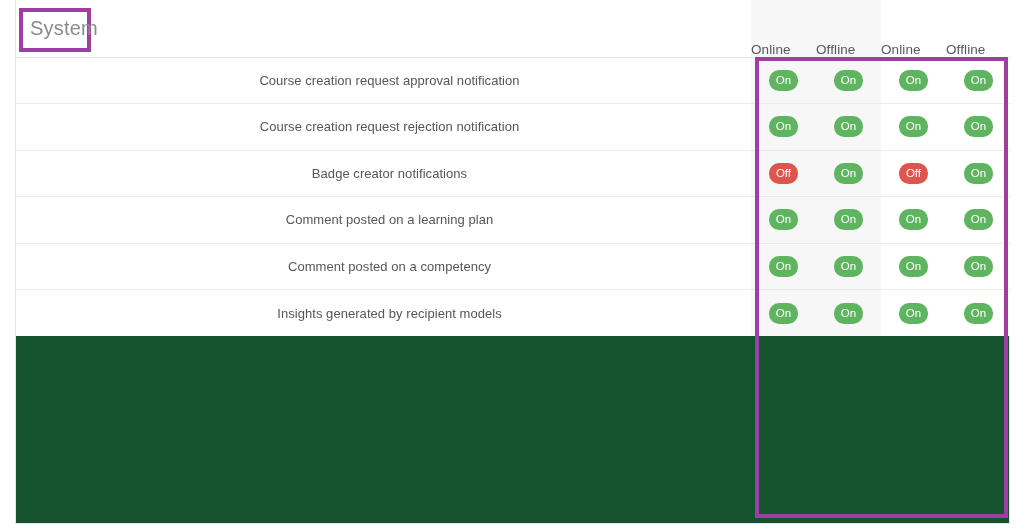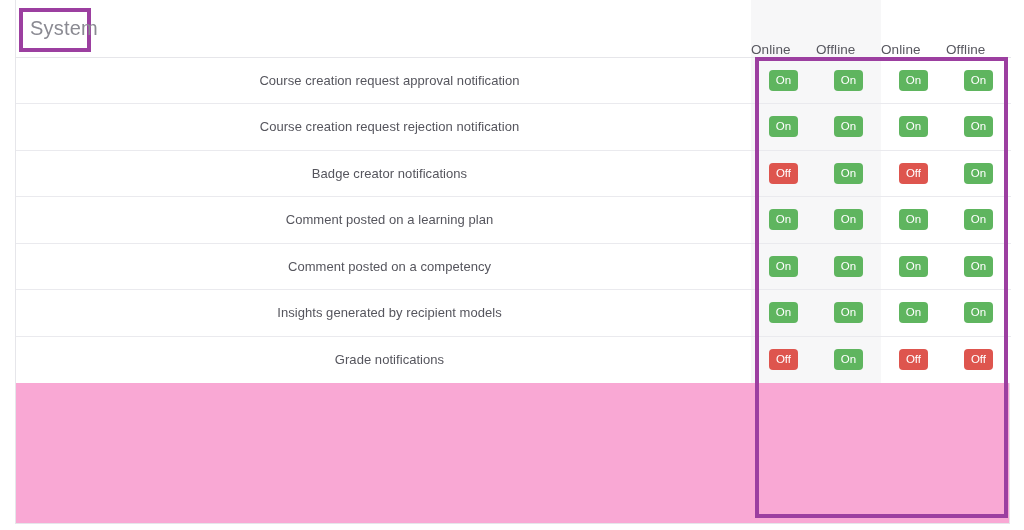--- a/index.html
+++ b/index.html
@@ -26,21 +26,21 @@
   .table-wrap {
     position: absolute;
     left: 15px;
     top: 0px;
     width: 995px;
     height: 524px;
     box-sizing: border-box;
     border-left: 1px solid #e6e6ea;
     border-right: 1px solid #e6e6ea;
     border-bottom: 1px solid #e6e6ea;
-    background: #f9a8d4;
+    background: #14532d;
   }
 
   table.notif {
     border-collapse: collapse;
     width: 100%;
     table-layout: fixed;
   }
 
   
   thead tr { height: 57px; }
@@ -115,21 +115,21 @@
 
   td.cell-toggle {
     text-align: center;
   }
 
   
   .badge {
     display: inline-block;
     min-width: 13px;
     padding: 4px 7px 4px 7px;
-    border-radius: 4px;
+    border-radius: 10px;
     font-size: 11.5px;
     line-height: 13px;
     color: #ffffff;
     text-align: center;
     cursor: pointer;
     user-select: none;
   }
   .badge.on  { background: #5fb55f; }
   .badge.off { background: #de554e; }
 
@@ -201,26 +201,19 @@
             <td class="cell-toggle"><span class="badge on">On</span></td>
             <td class="cell-toggle"><span class="badge on">On</span></td>
           </tr>
           <tr>
             <td class="cell-label">Insights generated by recipient models</td>
             <td class="cell-toggle shaded"><span class="badge on">On</span></td>
             <td class="cell-toggle shaded"><span class="badge on">On</span></td>
             <td class="cell-toggle"><span class="badge on">On</span></td>
             <td class="cell-toggle"><span class="badge on">On</span></td>
           </tr>
-          <tr>
-            <td class="cell-label">Grade notifications</td>
-            <td class="cell-toggle shaded"><span class="badge off">Off</span></td>
-            <td class="cell-toggle shaded"><span class="badge on">On</span></td>
-            <td class="cell-toggle"><span class="badge off">Off</span></td>
-            <td class="cell-toggle"><span class="badge off">Off</span></td>
-          </tr>
         </tbody>
     </table>
   </div>
 
   <div class="toggle-annotation"></div>
 
 </div>
 
 </body></html>

